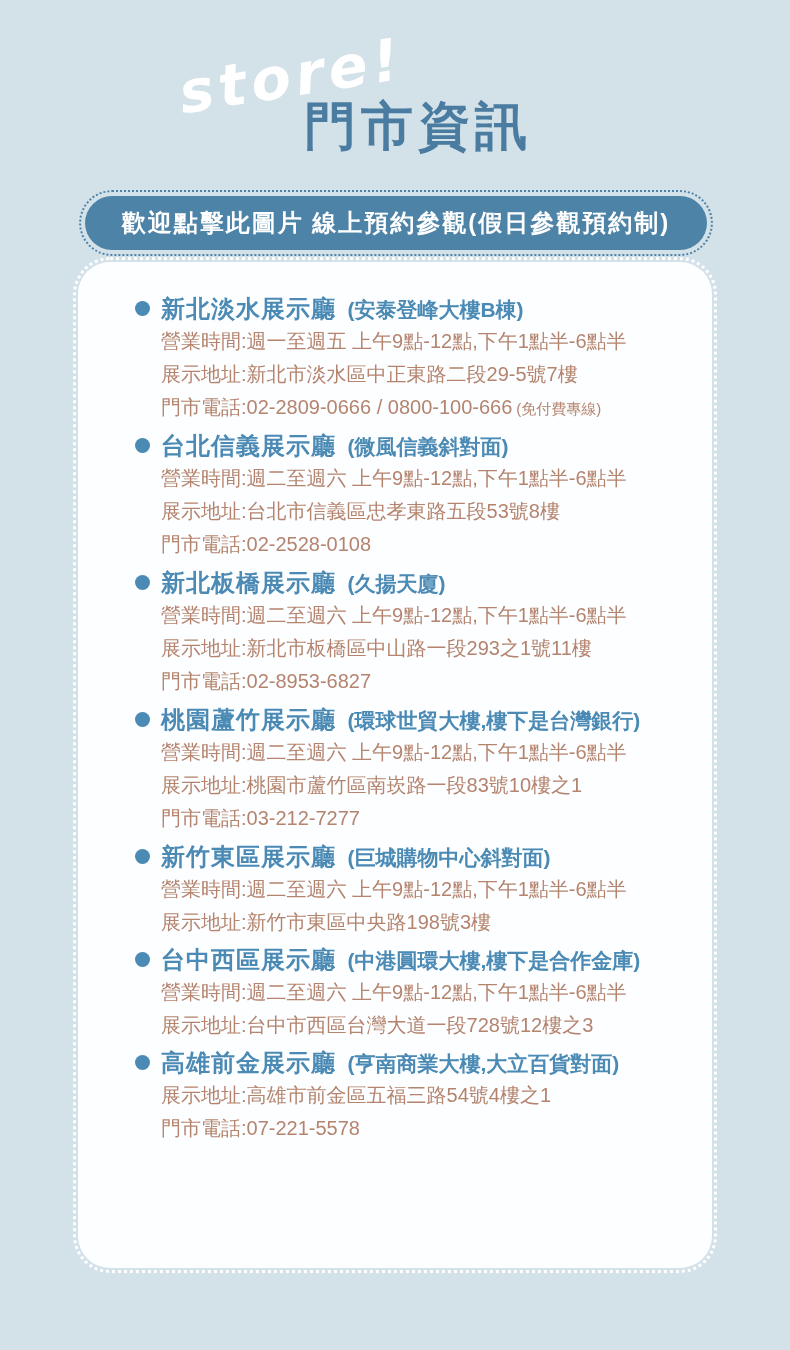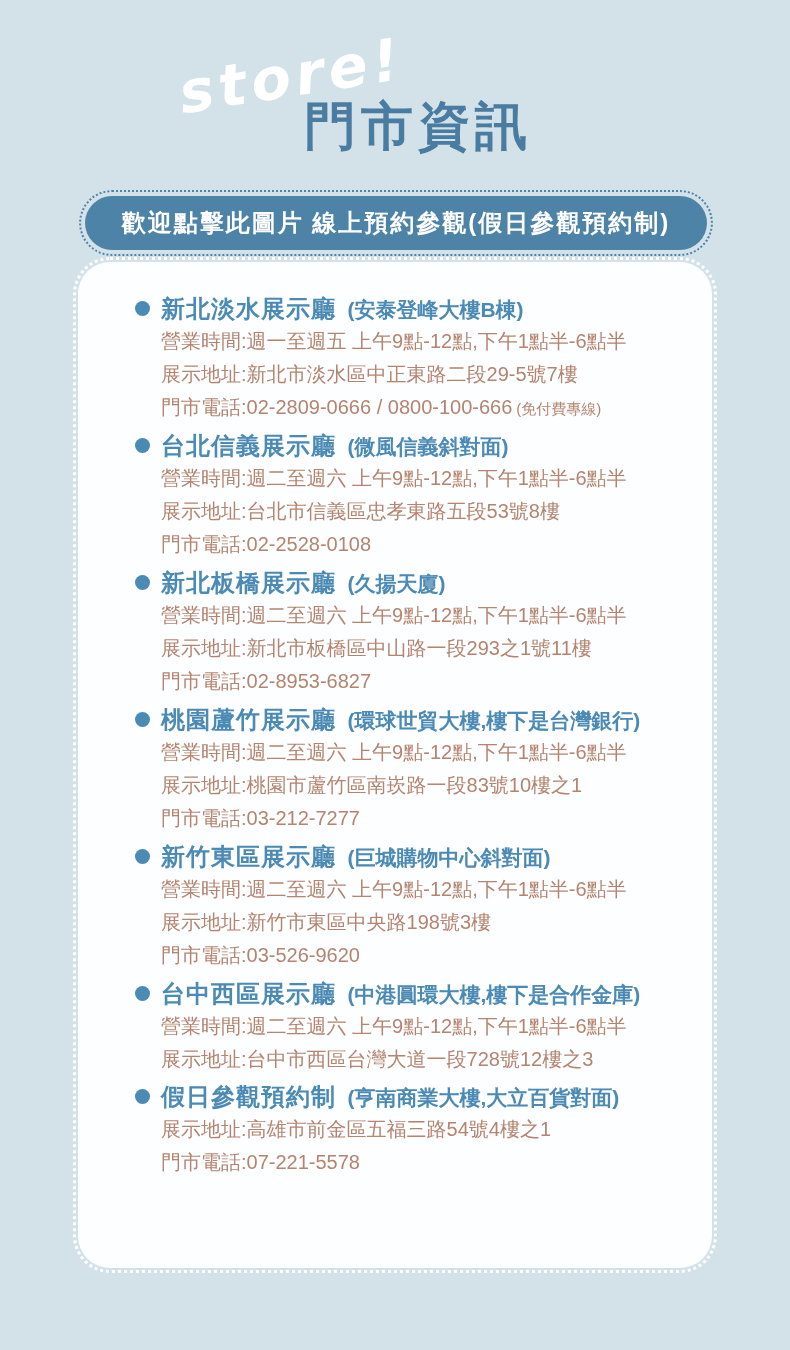--- a/index.html
+++ b/index.html
@@ -160,23 +160,20 @@
       <div class="name-row">
         <span class="store-name">新竹東區展示廳</span>
         <span class="store-note">(巨城購物中心斜對面)</span>
       </div>
       <div class="detail">
         <span>營業時間:</span><span>週二至週六 上午9點-12點,下午1點半-6點半</span>
       </div>
       <div class="detail">
         <span>展示地址:</span><span>新竹市東區中央路198號3樓</span>
       </div>
-      <div class="detail">
-        <span>門市電話:</span><span>03-526-9620</span><span class="phone-note"></span>
-      </div>
     </div>
   </div>
 
   <div class="store">
     <span class="bullet"></span>
     <div class="store-body">
       <div class="name-row">
         <span class="store-name">台中西區展示廳</span>
         <span class="store-note">(中港圓環大樓,樓下是合作金庫)</span>
       </div>
@@ -186,21 +183,21 @@
       <div class="detail">
         <span>展示地址:</span><span>台中市西區台灣大道一段728號12樓之3</span>
       </div>
     </div>
   </div>
 
   <div class="store">
     <span class="bullet"></span>
     <div class="store-body">
       <div class="name-row">
-        <span class="store-name">假日參觀預約制</span>
+        <span class="store-name">高雄前金展示廳</span>
         <span class="store-note">(亨南商業大樓,大立百貨對面)</span>
       </div>
       <div class="detail">
         <span>展示地址:</span><span>高雄市前金區五福三路54號4樓之1</span>
       </div>
       <div class="detail">
         <span>門市電話:</span><span>07-221-5578</span><span class="phone-note"></span>
       </div>
     </div>
   </div>

